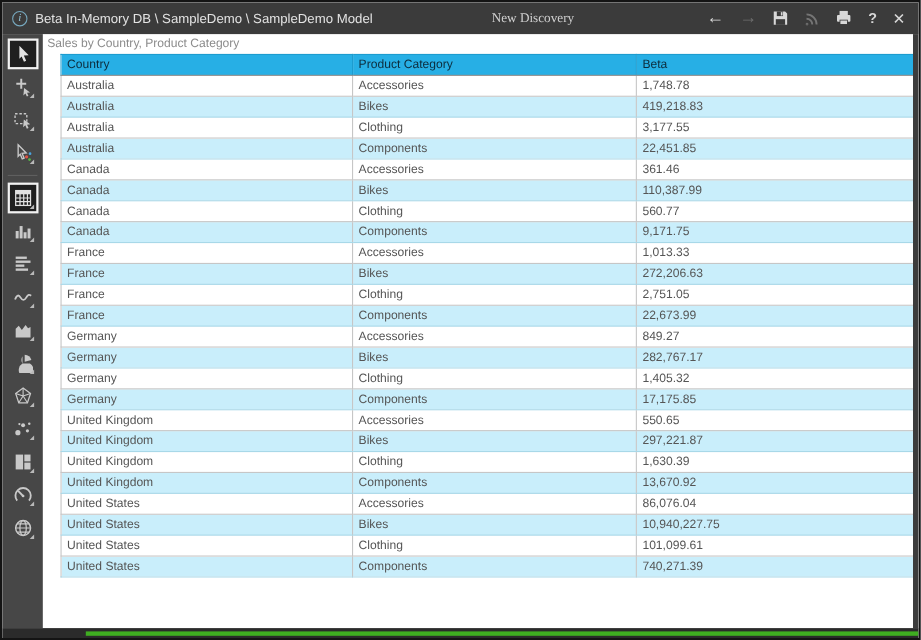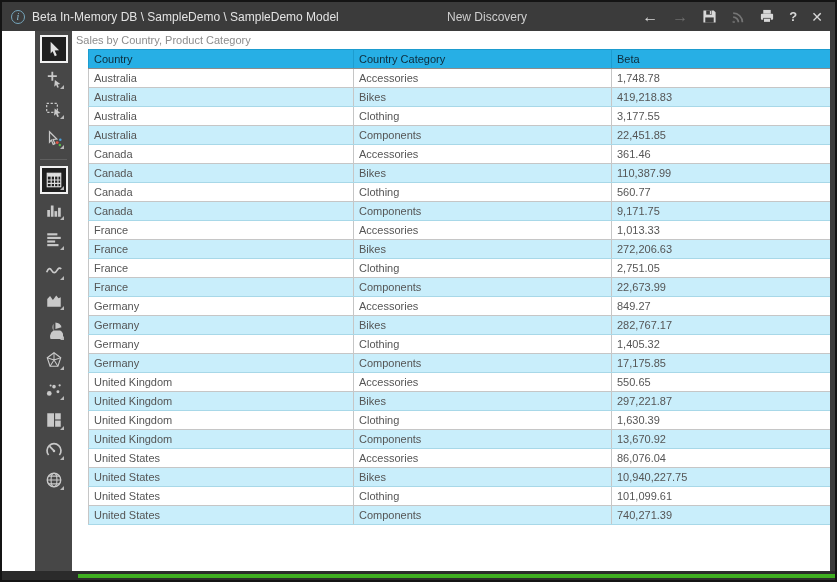--- a/index.html
+++ b/index.html
@@ -14,29 +14,29 @@
     height:29px; flex:0 0 29px; background:#3b3b3b;
     display:flex; align-items:center; position:relative;
     color:#e3e3e3; font-size:12px;
   }
   .tb-left { display:flex; align-items:center; gap:7px; padding-left:9px; }
   .info-icon {
     width:14px; height:14px; border:1px solid #76a7bd; border-radius:50%;
     color:#8fc0d4; font-size:10px; font-style:italic; font-family:"Liberation Serif",serif;
     display:flex; align-items:center; justify-content:center; line-height:1;
   }
-  .tb-title { position:absolute; left:445px; top:0; height:29px; display:flex; align-items:center; color:#cfcfcf; }
+  .tb-title { position:absolute; left:445px; top:0; height:29px; display:flex; align-items:center; color:#cfcfcf;font-family:Liberation Serif, serif; }
   .tb-right { position:absolute; right:0; top:0; height:29px; display:flex; align-items:center; gap:14px; padding-right:12px; }
   .tb-btn { color:#d8d8d8; font-size:16px; line-height:1; cursor:default; display:flex; align-items:center; }
   .tb-btn.disabled { color:#6e6e6e; }
   .tb-btn svg { display:block; }
   .help-btn { font-size:13px; font-weight:bold; }
   .close-btn { font-size:14px; }
   
-  .body { flex:1 1 auto; display:flex; min-height:0;padding-left:33px; }
+  .body { flex:1 1 auto; display:flex; min-height:0; }
   .sidebar { flex:0 0 37px; background:#474747; display:flex; flex-direction:column; align-items:center; padding-top:6px; }
   .tool { position:relative; width:24px; height:24px; margin-bottom:6px; display:flex; align-items:center; justify-content:center; }
   .tool::after {
     content:""; position:absolute; right:2px; bottom:2px;
     width:0; height:0; border-top:4px solid transparent; border-right:4px solid #b9b9b9;
   }
   .tool.no-corner::after { display:none; }
   .tool.selected { outline:2px solid #f2f2f2; background:#1f1f1f; }
   .tool svg { display:block; }
   .tool-divider { width:27px; height:1px; background:#5f5f5f; margin:2px 0 8px 0; }
@@ -207,21 +207,21 @@
       <div class="report-title">Sales by Country, Product Category</div>
       <table>
         <colgroup>
             <col class="c1">
             <col class="c2">
             <col class="c3">
           </colgroup>
         <thead>
             <tr id="grid-head">
               <th>Country</th>
-              <th>Country Category</th>
+              <th>Product Category</th>
               <th>Beta</th>
             </tr>
           </thead>
         <tbody id="grid-body">
             <tr>
               <td>Australia</td>
               <td>Accessories</td>
               <td>1,748.78</td>
             </tr>
             <tr class="alt">

